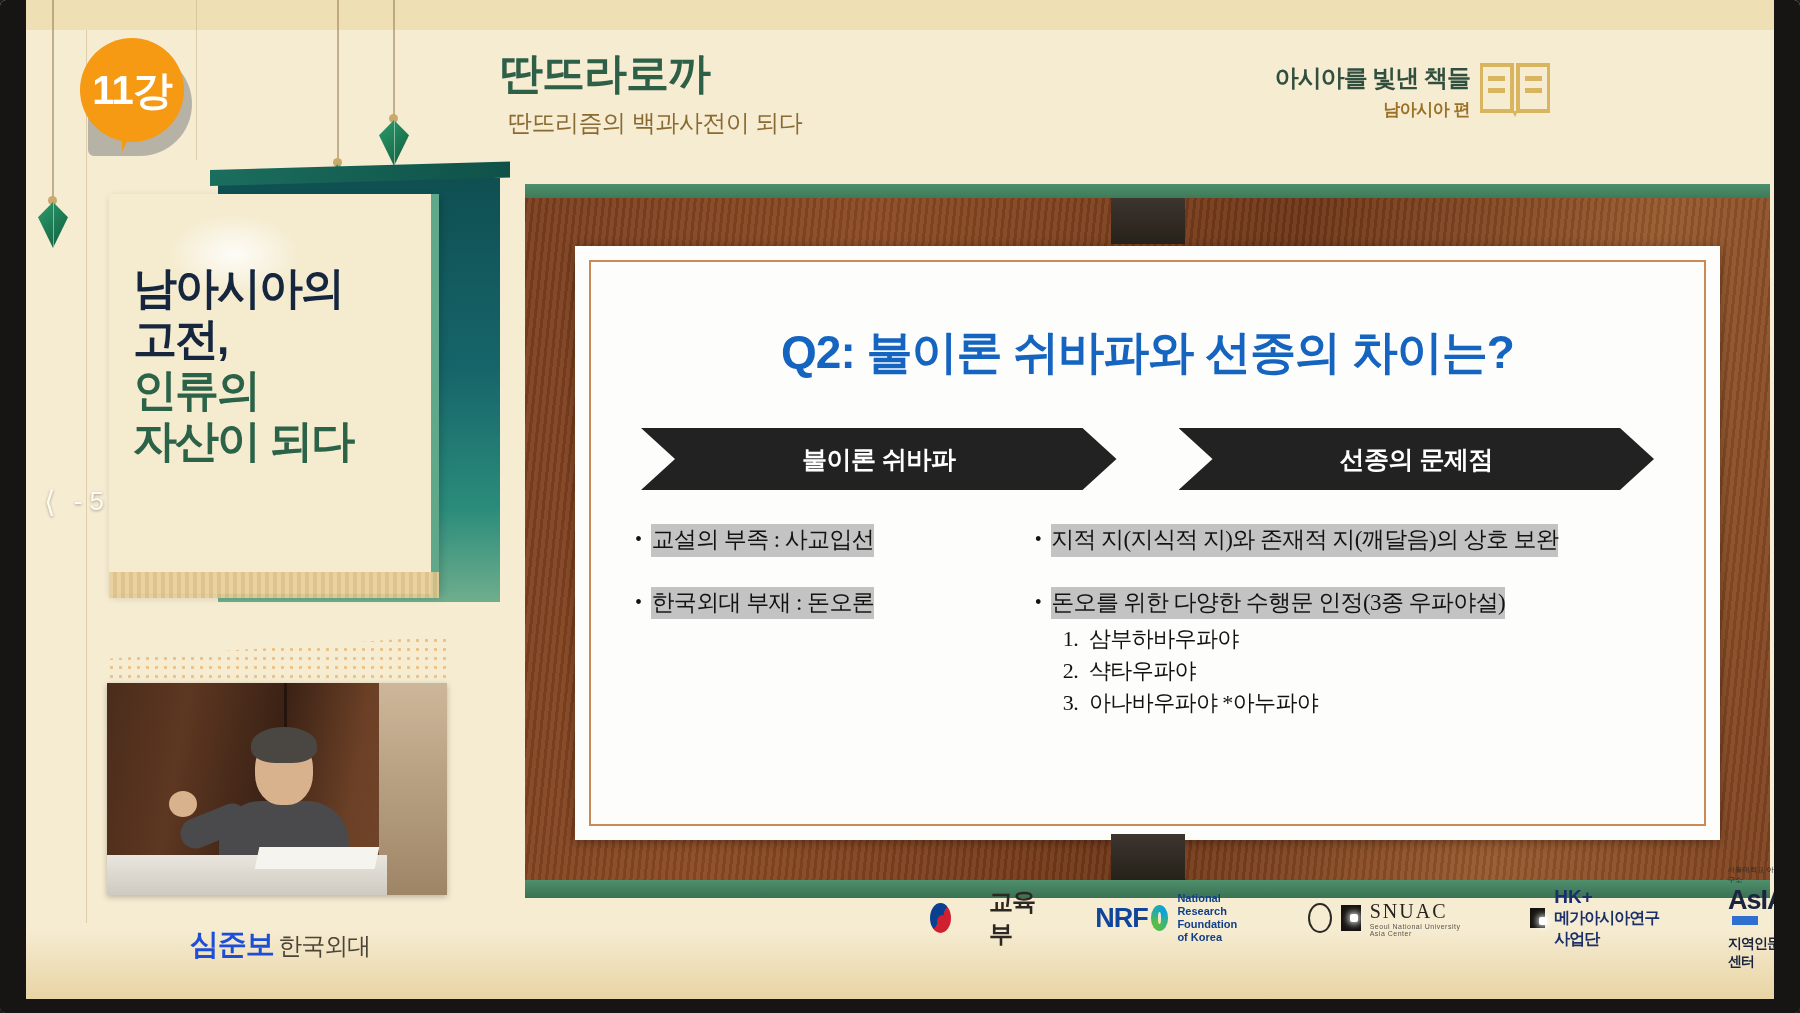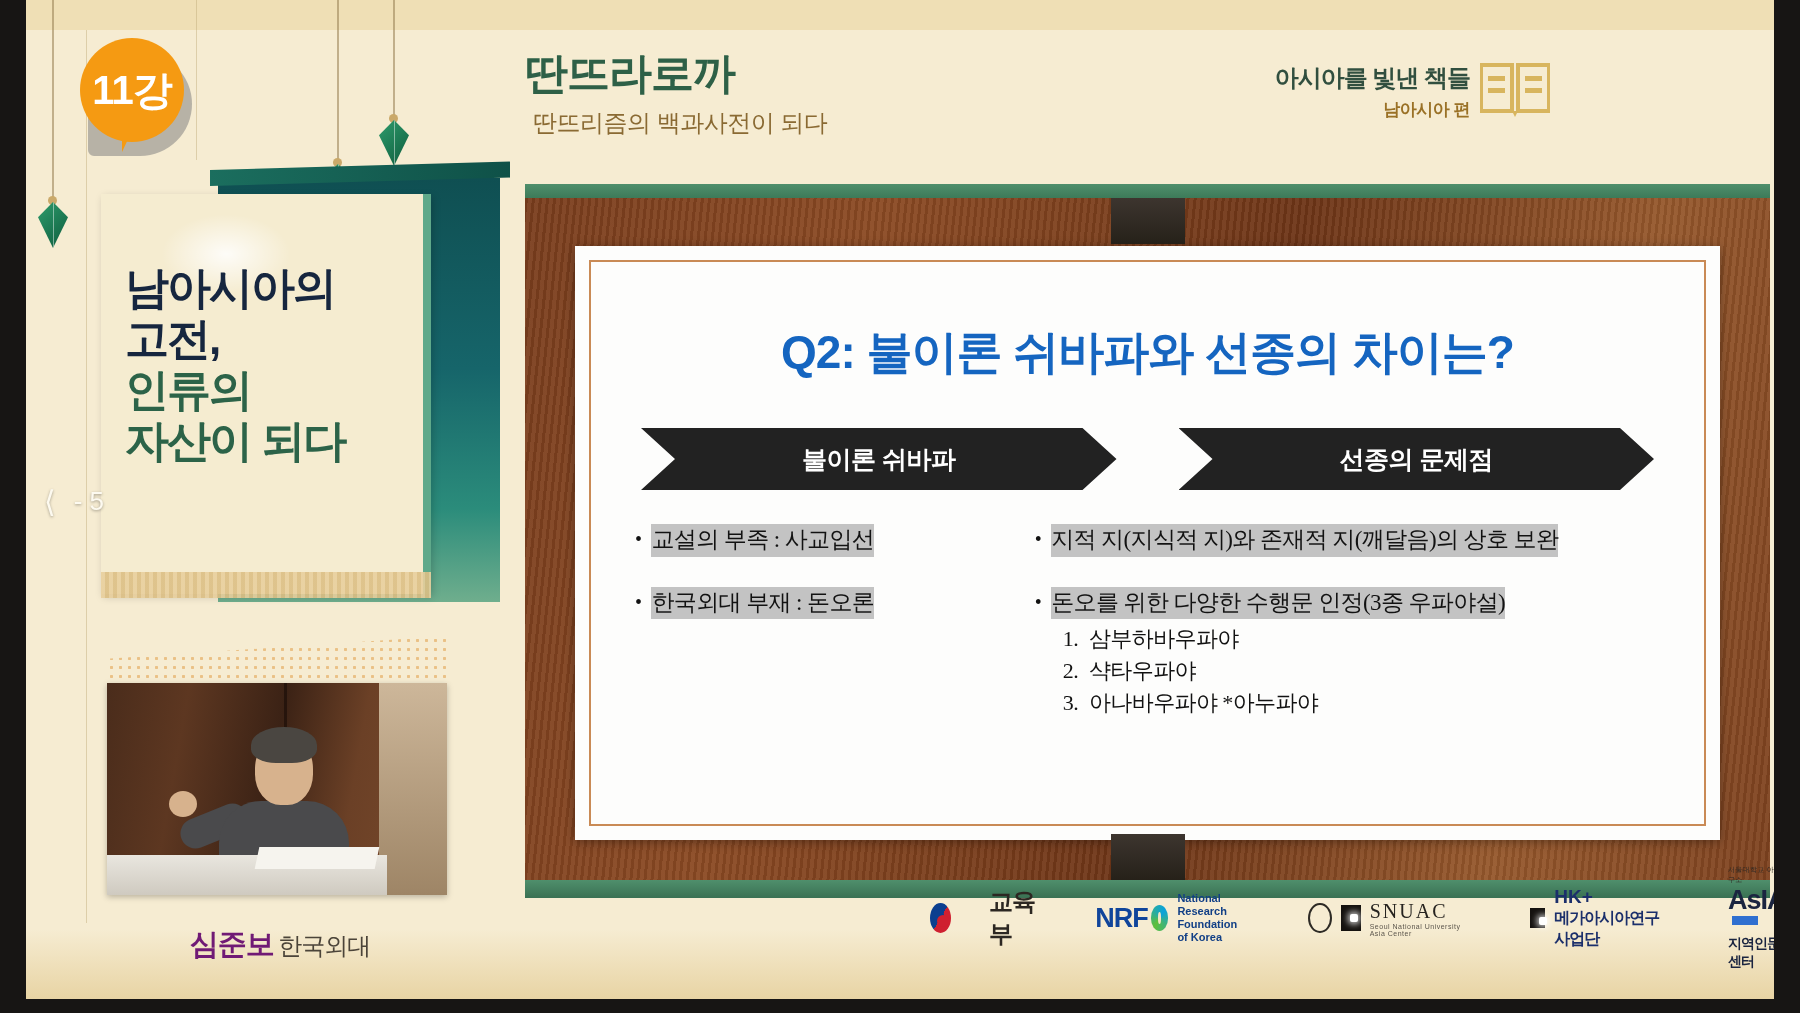--- a/index.html
+++ b/index.html
@@ -8,20 +8,21 @@
     overflow: hidden;
     font-family: "Liberation Sans", "DejaVu Sans", sans-serif;
     background: #1a1a1a;
   }
 
   #stage {
     position: relative;
     width: 1800px; height: 1013px;
     background: #f0e3bd;
     overflow: hidden;
+    border-radius: 6px;
   }
 
   
   .edge { position:absolute; top:0; bottom:0; width:26px; background:#171514; z-index:60;}
   .edge.left { left:0; }
   .edge.right { right:0; }
   .edge-bot { position:absolute; left:0; right:0; bottom:0; height:14px; background:#171514; z-index:60;}
 
   
   .page-bg {
@@ -72,21 +73,21 @@
     background:#b7b2a6; z-index:11;
   }
   .badge-tail{
     position:absolute; left:122px; top:118px;
     width:0;height:0;
     border-left:16px solid #f59a12;
     border-bottom:34px solid transparent;
     z-index:12;
   }
 
-  .title-wrap { position:absolute; left:525px; top:50px; z-index:12; }
+  .title-wrap { position:absolute; left:500px; top:50px; z-index:12; }
   .main-title {
     font-size:43px; font-weight:bold; color:#2e6047; letter-spacing:-1px;
     line-height:1.1;
   }
   .sub-title { font-size:24px; color:#8a6a33; margin-top:10px; letter-spacing:-.5px;margin-left:8px;}
 
   .brand { position:absolute; right:330px; top:62px; text-align:right; z-index:12;}
   .brand-1 { font-size:24px; font-weight:bold; color:#314f3f; letter-spacing:-1px;}
   .brand-2 { font-size:17px; font-weight:bold; color:#9a7126; margin-top:4px; letter-spacing:-.5px;}
   .book-icon { position:absolute; right:250px; top:62px; width:70px; height:56px; z-index:12;}
@@ -103,21 +104,21 @@
       radial-gradient(1px 1px at 28% 78%, #d9f0ff 50%, transparent 51%),
       radial-gradient(1px 1px at 55% 88%, #fff 50%, transparent 51%),
       linear-gradient(to bottom,#0f4f52 0%, #16656a 45%, #2b8c7b 78%, #6fae8d 100%);
   }
   .cover-shelf{
     position:absolute; left:110px; top:0px; width:300px; height:16px;
     background:linear-gradient(to right,#1b6e5e,#0f5148);
     transform:skewY(-1.6deg); transform-origin:left top;
   }
   .cover-card{
-    position:absolute; left:1px; top:24px; width:330px; height:400px;
+    position:absolute; left:9px; top:24px; width:330px; height:400px;
     background:#f5ecd0;
     border-right:8px solid #5fa98a;
     box-shadow: 2px 3px 8px rgba(0,0,0,.18);
   }
   .cover-glow{
     position:absolute; left:60px; top:20px; width:130px; height:80px;
     background:radial-gradient(ellipse at center, rgba(255,255,255,.85), rgba(255,255,255,0) 70%);
   }
   .cover-title{
     position:absolute; left:24px; top:68px; right:12px;
@@ -194,21 +195,21 @@
     background-image: radial-gradient(#e8b978 1.4px, transparent 1.5px);
     background-size: 9px 9px;
     clip-path: polygon(0 38%, 100% 0, 100% 100%, 0 100%);
     opacity:.85;
   }
 
   
   .speaker{
     position:absolute; left:0; width:560px; top:925px; text-align:center; z-index:20;
   }
-  .speaker-name{ font-size:29px; font-weight:bold; color:#701a75; letter-spacing:-1px;}
+  .speaker-name{ font-size:29px; font-weight:bold; color:#1d4ed8; letter-spacing:-1px;}
   .speaker-aff{ font-size:24px; color:#4b4439; letter-spacing:-1px;}
 
   
   .board-outer{
     position:absolute; left:525px; top:184px; width:1245px; height:714px; z-index:15;
   }
   .board-green-top{
     position:absolute; left:0; top:0; width:100%; height:14px;
     background:linear-gradient(#4f8f6c,#3d7a59);
   }

